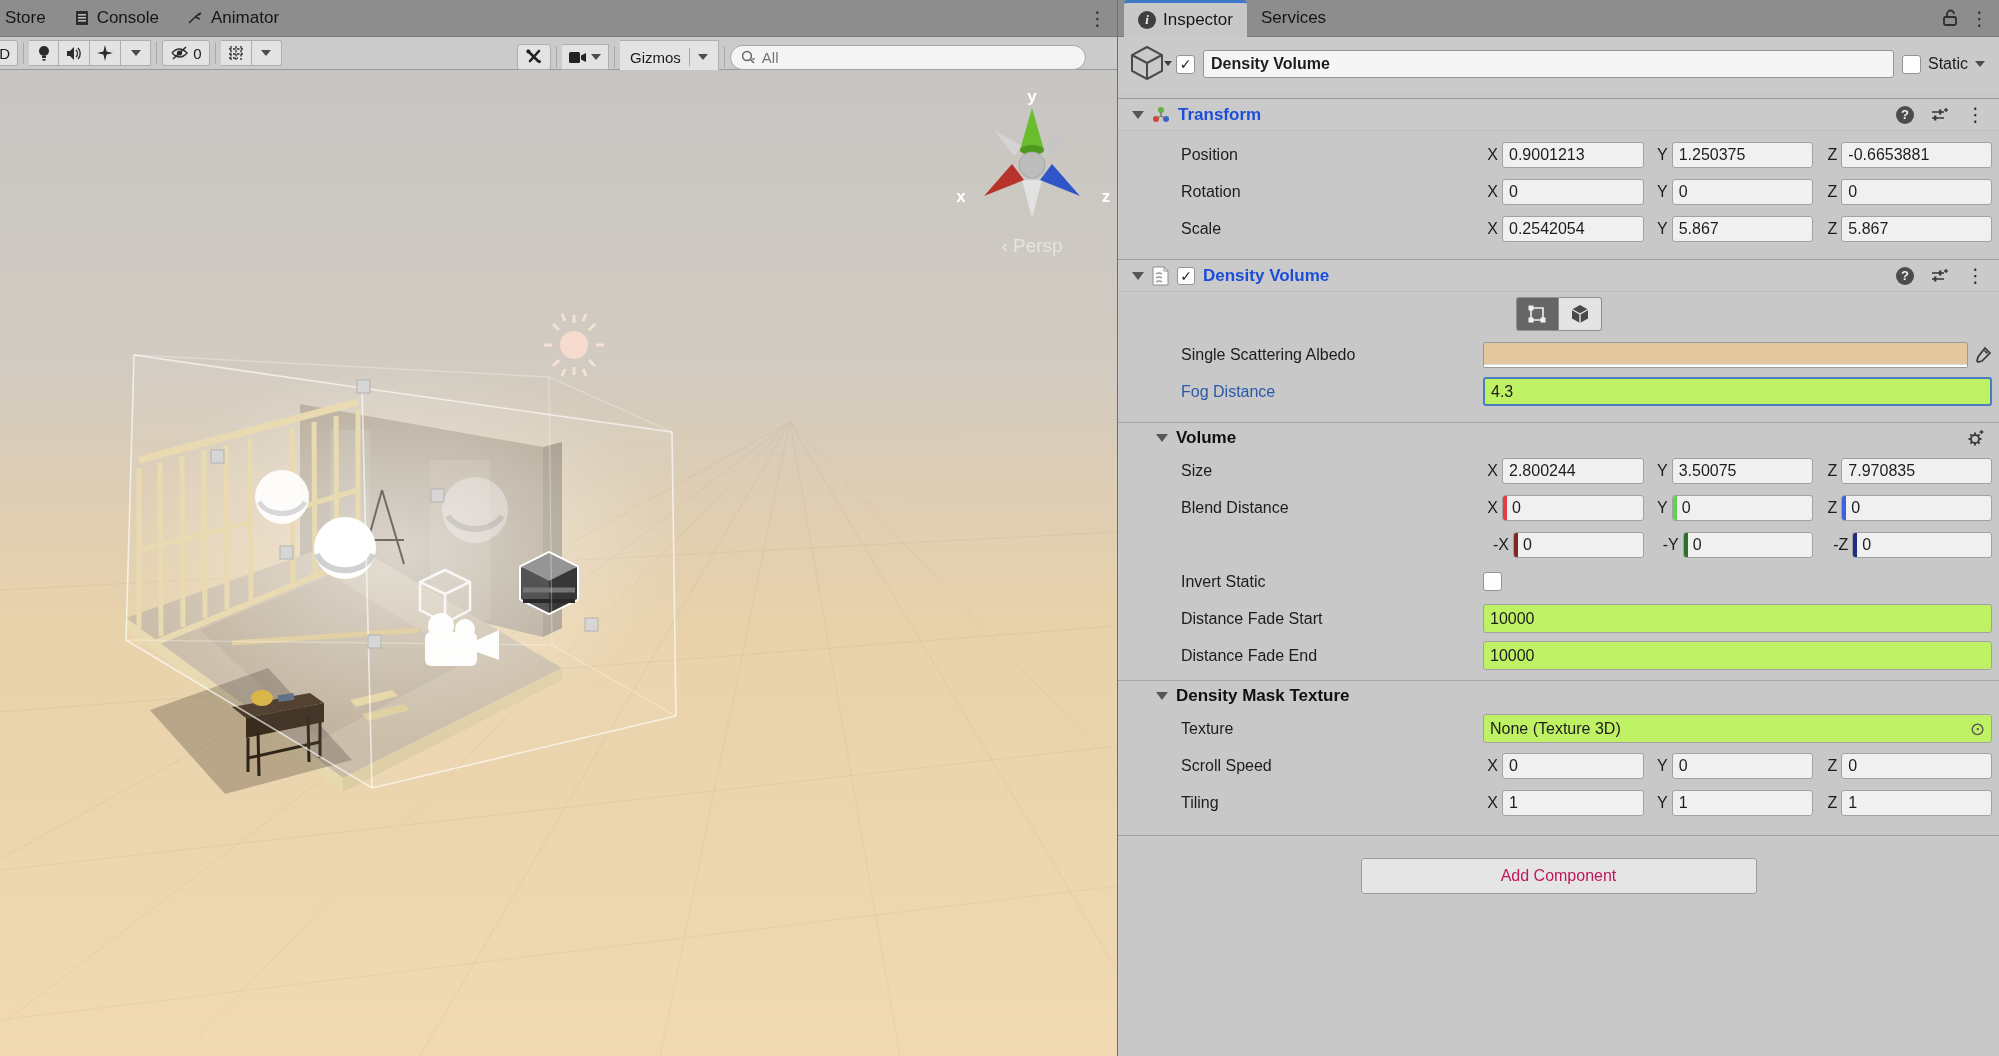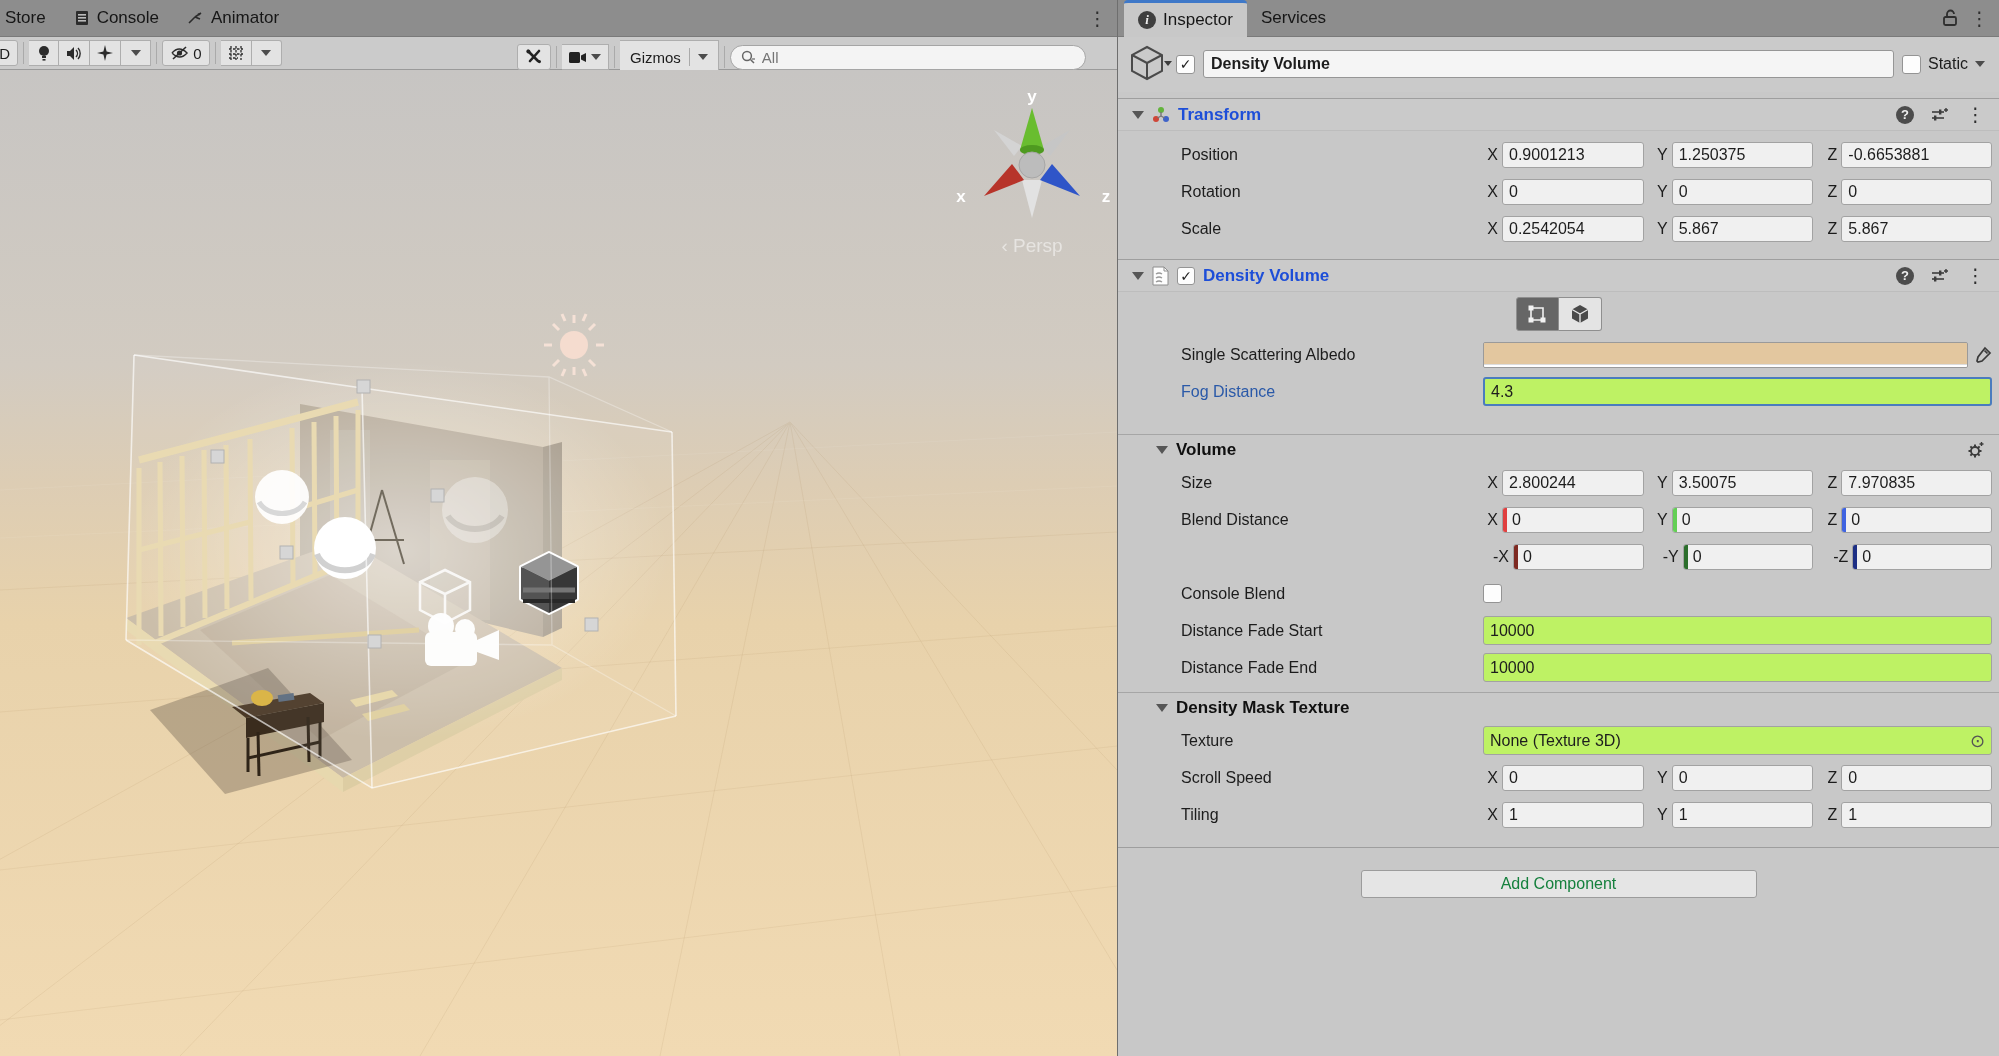--- a/index.html
+++ b/index.html
@@ -75,22 +75,22 @@
   .albedo-main { height:21px; }
   .albedo-alpha { height:5px; background:#fff; border-top:1px solid #ddd; }
   .subhdr { display:flex; align-items:center; gap:8px; height:30px; border-top:1px solid #a6a6a6; padding:0 14px 0 38px; }
   .subhdr .title { font-weight:bold; font-size:17px; color:#101010; }
   .editmode { display:flex; justify-content:center; align-items:center; height:44px; }
   .em-btn { width:43px; height:34px; display:flex; align-items:center; justify-content:center; border:1px solid #8f8f8f; }
   .em-btn.sel { background:#666; border-radius:3px 0 0 3px; }
   .em-btn.unsel { background:#e4e4e4; border-left:none; border-radius:0 3px 3px 0; }
   .obj-picker { margin-left:auto; color:#555; font-size:18px; line-height:1; }
   .add-wrap { display:flex; justify-content:center; padding-top:22px; border-top:1px solid #9e9e9e; margin-top:0; }
-  .add-btn { width:396px; height:28px; background:#e5e5e5; border:1px solid #9c9c9c; border-radius:3px;
-    font-size:16px; color:#15803d; display:flex; align-items:center; justify-content:center; }
+  .add-btn { width:396px; height:36px; background:#e5e5e5; border:1px solid #9c9c9c; border-radius:3px;
+    font-size:16px; color:#be185d; display:flex; align-items:center; justify-content:center; }
   svg { display:block; }
 </style>
 </head>
 <body>
 
 <div class="pane-left">
 
   <div class="tabbar">
     <div class="tab" style="padding-left:5px;">
       <span>Store</span>
@@ -577,21 +577,21 @@
           <path d="M10.5 4.5 l3 3" stroke="#3a3a3a" stroke-width="1.7"></path>
         </svg>
     </span>
   </div>
 
   <div class="row">
     <span class="plabel blue">Fog Distance</span>
     <div class="wide focus">4.3</div>
   </div>
 
-  <div class="subhdr" style="margin-top:24px;">
+  <div class="subhdr" style="margin-top:12px;">
     <span class="fold"></span>
     <span class="title">Volume</span>
     <span style="margin-left:auto;">
       <svg width="19" height="18" viewBox="0 0 19 18">
           <circle cx="9" cy="10" r="4" fill="none" stroke="#3c3c3c" stroke-width="1.8"></circle>
           <g stroke="#3c3c3c" stroke-width="2">
             <line x1="9" y1="3.5" x2="9" y2="6"></line>
             <line x1="9" y1="14" x2="9" y2="16.5"></line>
             <line x1="2.5" y1="10" x2="5" y2="10"></line>
             <line x1="13" y1="10" x2="15.5" y2="10"></line>
@@ -671,21 +671,21 @@
           <span class="axl neg">-Z</span>
           <span class="vfield">
             <i class="bar" style="background: rgb(29, 47, 132);"></i>
             <span>0</span>
           </span>
         </span>
     </div>
   </div>
 
   <div class="row">
-    <span class="plabel">Console Blend</span>
+    <span class="plabel">Invert Static</span>
     <span class="cb"></span>
   </div>
 
   <div class="row">
     <span class="plabel">Distance Fade Start</span>
     <div class="wide">10000</div>
   </div>
 
   <div class="row">
     <span class="plabel">Distance Fade End</span>

